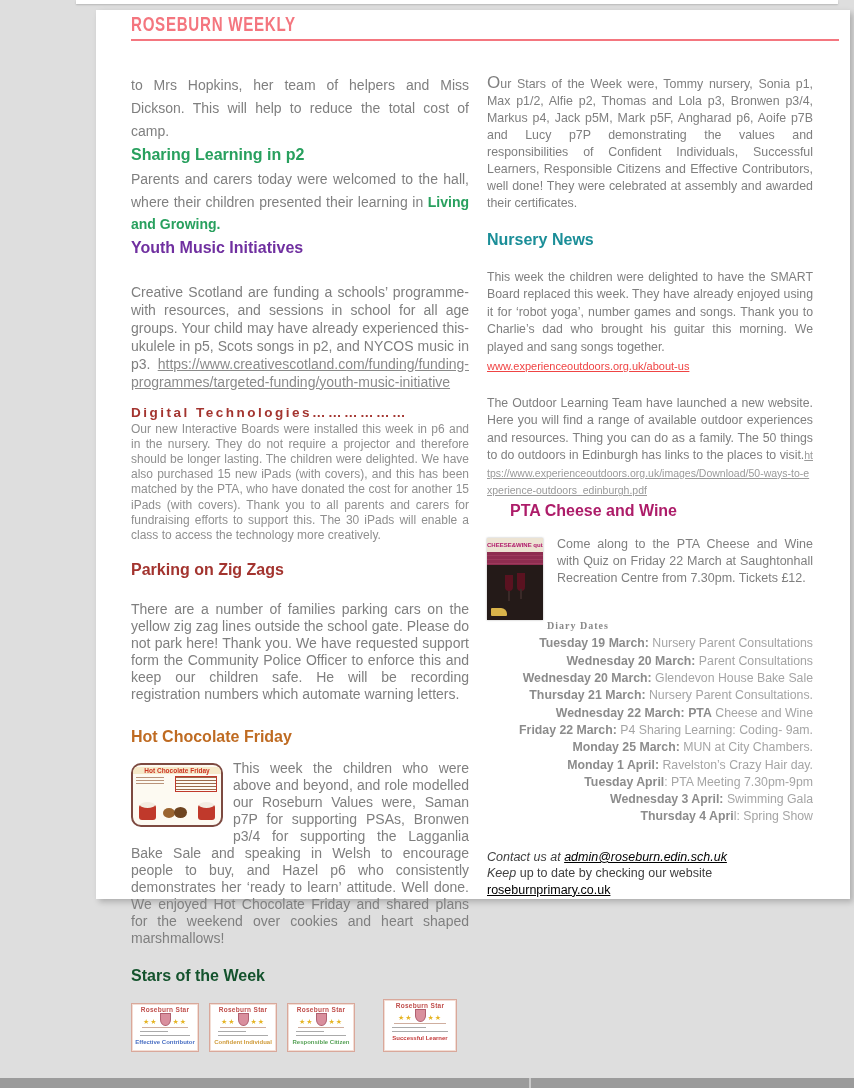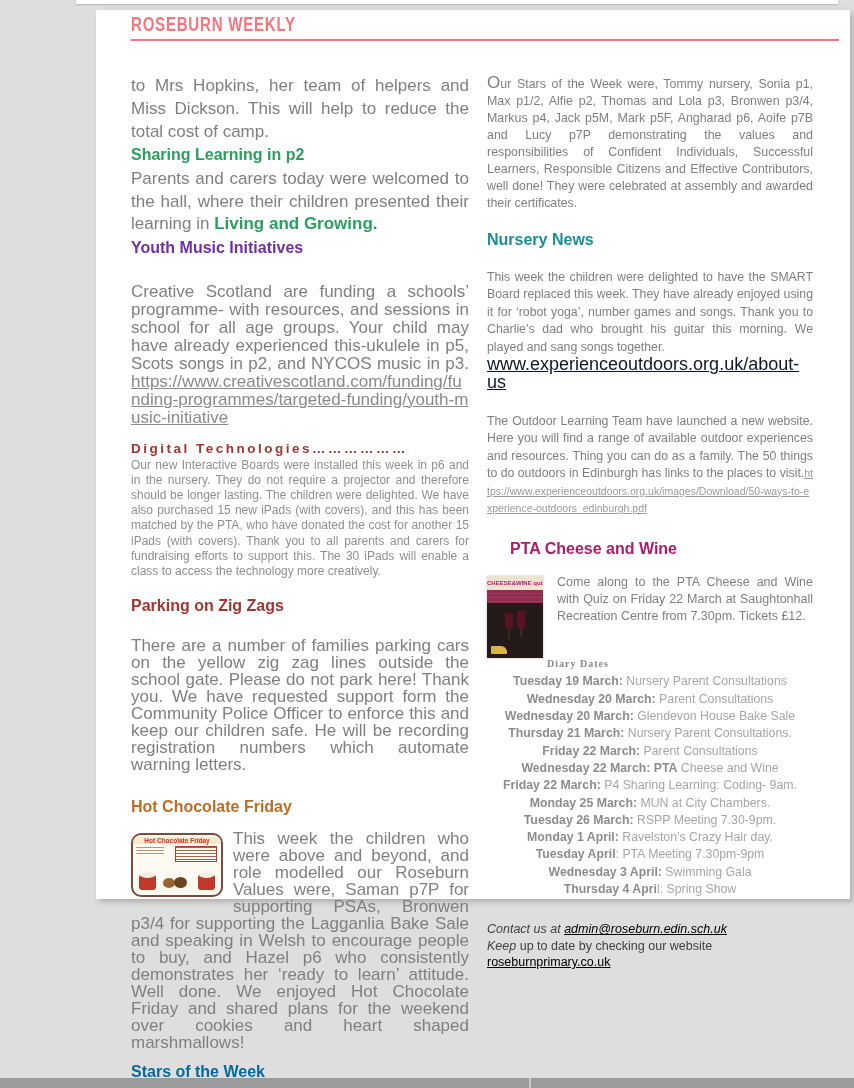--- a/index.html
+++ b/index.html
@@ -20,21 +20,21 @@
     position:absolute;left:35px;top:2px;
     font-size:21px;font-weight:bold;color:#f4767f;
     transform:scaleX(0.72);transform-origin:left top;
     letter-spacing:1px;white-space:nowrap;
   }
   .rule{position:absolute;left:35px;top:29px;width:708px;height:2px;background:#f4767f;}
 
   .col-l{position:absolute;left:35px;top:64px;width:338px;}
   .col-r{position:absolute;left:391px;top:64px;width:326px;}
 
-  p{margin:0;color:#7f7f7f;font-size:17px;line-height:17px;text-align:justify;}
+  p{margin:0;color:#7f7f7f;font-size:14px;line-height:17px;text-align:justify;}
   a{color:inherit;text-decoration:underline;cursor:pointer;}
   .h{font-size:16px;font-weight:bold;margin:0;text-align:left;}
 
   
   .intro{line-height:23px;margin-bottom:3px;}
   .h-green{color:#28a05e;margin-bottom:5px;}
   .p-sharing{line-height:22.5px;}
   .bold-green{color:#28a05e;font-weight:bold;}
   .h-purple{color:#7030a0;margin:3px 0 27px;}
   .p-music{line-height:18px;margin-bottom:13px;}
@@ -55,21 +55,21 @@
   .hotimg-textblock{position:absolute;left:3px;top:12px;width:28px;height:8px;background:repeating-linear-gradient(#b9937a 0 1px,transparent 1px 3px);}
   .hotimg-note{position:absolute;right:4px;top:11px;width:40px;height:14px;border:1px solid #c0392b;background:repeating-linear-gradient(#9a6a4a 0 1px,transparent 1px 3px);}
   .mug{position:absolute;bottom:5px;width:17px;height:15px;background:#c0392b;border-radius:2px 2px 3px 3px;}
   .mug:before{content:"";position:absolute;top:-3px;left:1px;width:15px;height:6px;background:#f3ede2;border-radius:50%;}
   .mug.m1{left:6px;}
   .mug.m2{right:6px;}
   .cookie{position:absolute;bottom:7px;border-radius:50%;background:#9a6430;}
   .cookie.c1{left:30px;width:12px;height:10px;}
   .cookie.c2{left:41px;width:13px;height:11px;background:#6e4420;}
 
-  .h-black{color:#0369a1;margin:12px 0 15px;}
+  .h-black{color:#14532d;margin:20px 0 15px;}
   .cert-row{display:flex;align-items:flex-end;}
   .cert{
     width:66px;height:47px;background:#fff;border:1px solid #d9a89b;
     box-shadow:0 0 0 1px #f3ddd4 inset;
     text-align:center;position:relative;flex:none;
   }
   .cert.big{width:72px;height:51px;}
   .cert-title{color:#c0504d;font-size:6.5px;font-weight:bold;margin-top:2px;letter-spacing:0.3px;}
   .cert-stars{font-size:7px;color:#e6b422;line-height:9px;letter-spacing:1px;}
   .shield{display:inline-block;width:9px;height:11px;background:#d98f9d;border:1px solid #b06070;border-radius:0 0 50% 50%;vertical-align:-2px;margin:0 2px;}
@@ -82,43 +82,43 @@
   .cert-gap3{margin-left:28px;}
 
   
   .rp1{line-height:17px;font-size:12.4px;}
   .lead-cap{font-size:17px;}
   .h-teal{color:#1b8e98;margin:19px 0 21px;}
   .rp2{line-height:17.4px;font-size:12.3px;}
   .outdoor-line1{display:flex;justify-content:space-between;align-items:baseline;margin-top:17px;}
   .outdoor-h{color:#1b8e98;font-size:12.5px;font-weight:bold;}
   .outdoor-link{color:#8a8a8a;font-size:12.5px;}
-  .outdoor-line2{color:#0f172a;font-size:18px;line-height:16px;}
+  .outdoor-line2{color:#ef4444;font-size:11px;line-height:16px;}
   .rp3{margin-top:21px;line-height:17.4px;font-size:12.3px;}
   .small-link{font-size:10.5px;color:#9a9a9a;word-break:break-all;line-height:13px;}
-  .h-magenta{color:#ad1c69;margin:23px 0 17px;padding-left:23px;}
+  .h-magenta{color:#ad1c69;margin:3px 0 17px;padding-left:23px;}
   .rp4{line-height:17px;font-size:12.5px;}
 
   .poster{width:56px;height:82px;float:left;margin:2px 14px 0 0;box-shadow:0 0 2px rgba(0,0,0,0.3);}
   .poster-top{height:14px;background:#ece3d3;color:#b0196b;font-size:6px;font-weight:bold;line-height:14px;text-align:center;overflow:hidden;white-space:nowrap;}
   .poster-band{height:13px;background:#8e2d50;background:repeating-linear-gradient(#8e2d50 0 3px,#9c3a5c 3px 4px);}
   .poster-photo{height:55px;background:#241a18;position:relative;overflow:hidden;}
   .glass{position:absolute;width:8px;height:16px;background:#5a1220;border-radius:0 0 6px 6px;top:10px;}
   .glass:after{content:"";position:absolute;left:3px;top:16px;width:2px;height:10px;background:#3a2a28;}
   .glass.g1{left:18px;}
   .glass.g2{left:30px;top:8px;height:18px;}
   .cheese{position:absolute;left:4px;bottom:4px;width:16px;height:8px;background:#d9b34a;border-radius:1px 6px 1px 1px;}
 
   .diary-h{
     clear:both;font-family:"Liberation Serif","DejaVu Serif",serif;
     font-weight:bold;color:#8a8a8a;font-size:10px;letter-spacing:1px;
     margin:11px 0 4px 60px;
   }
   .diary{list-style:none;margin:0;padding:0;}
-  .diary li{font-size:12.3px;line-height:17.3px;color:#a5a5a5;text-align:center;white-space:nowrap;overflow:hidden;}
+  .diary li{font-size:12.3px;line-height:17.3px;color:#a5a5a5;text-align:right;white-space:nowrap;overflow:hidden;}
   .diary b{color:#8c8c8c;}
 
   .contact{margin-top:23px;color:#404040;font-size:12.5px;line-height:16.5px;text-align:left;}
   .contact .it{font-style:italic;}
   .contact a{color:#000000;}
   .twitter{color:#7a5fc5;}
 </style>
 </head>
 <body>
 
@@ -218,25 +218,23 @@
       </div>
       <p class="rp4">Come along to the PTA Cheese and Wine with Quiz on Friday 22 March at Saughtonhall Recreation Centre from 7.30pm. Tickets £12.</p>
     </div>
 
     <div class="diary-h">Diary Dates</div>
     <ul class="diary">
       <li><b>Tuesday 19 March:</b><span> Nursery Parent Consultations</span></li>
       <li><b>Wednesday 20 March:</b><span> Parent Consultations</span></li>
       <li><b>Wednesday 20 March:</b><span> Glendevon House Bake Sale</span></li>
       <li><b>Thursday 21 March:</b><span> Nursery Parent Consultations.</span></li>
-      <li><b>Friday 22 March:</b><span> Parent Consultations</span></li>
       <li><b>Wednesday 22 March: PTA</b><span> Cheese and Wine</span></li>
       <li><b>Friday 22 March:</b><span> P4 Sharing Learning: Coding- 9am.</span></li>
       <li><b>Monday 25 March:</b><span> MUN at City Chambers.</span></li>
-      <li><b>Tuesday 26 March:</b><span> RSPP Meeting 7.30-9pm.</span></li>
       <li><b>Monday 1 April:</b><span>  Ravelston’s Crazy Hair day.</span></li>
       <li><b>Tuesday April</b><span>: PTA Meeting 7.30pm-9pm</span></li>
       <li><b>Wednesday 3 April:</b><span> Swimming Gala</span></li>
       <li><b>Thursday 4 Apri</b><span>l: Spring Show</span></li>
     </ul>
 
     <div class="contact">
       <div><span class="it">Contact us at </span><a class="it">admin@roseburn.edin.sch.uk</a></div>
       <div><span class="it">Keep</span><span> up to date by checking our website</span></div>
       <div><a>roseburnprimary.co.uk</a></div>

